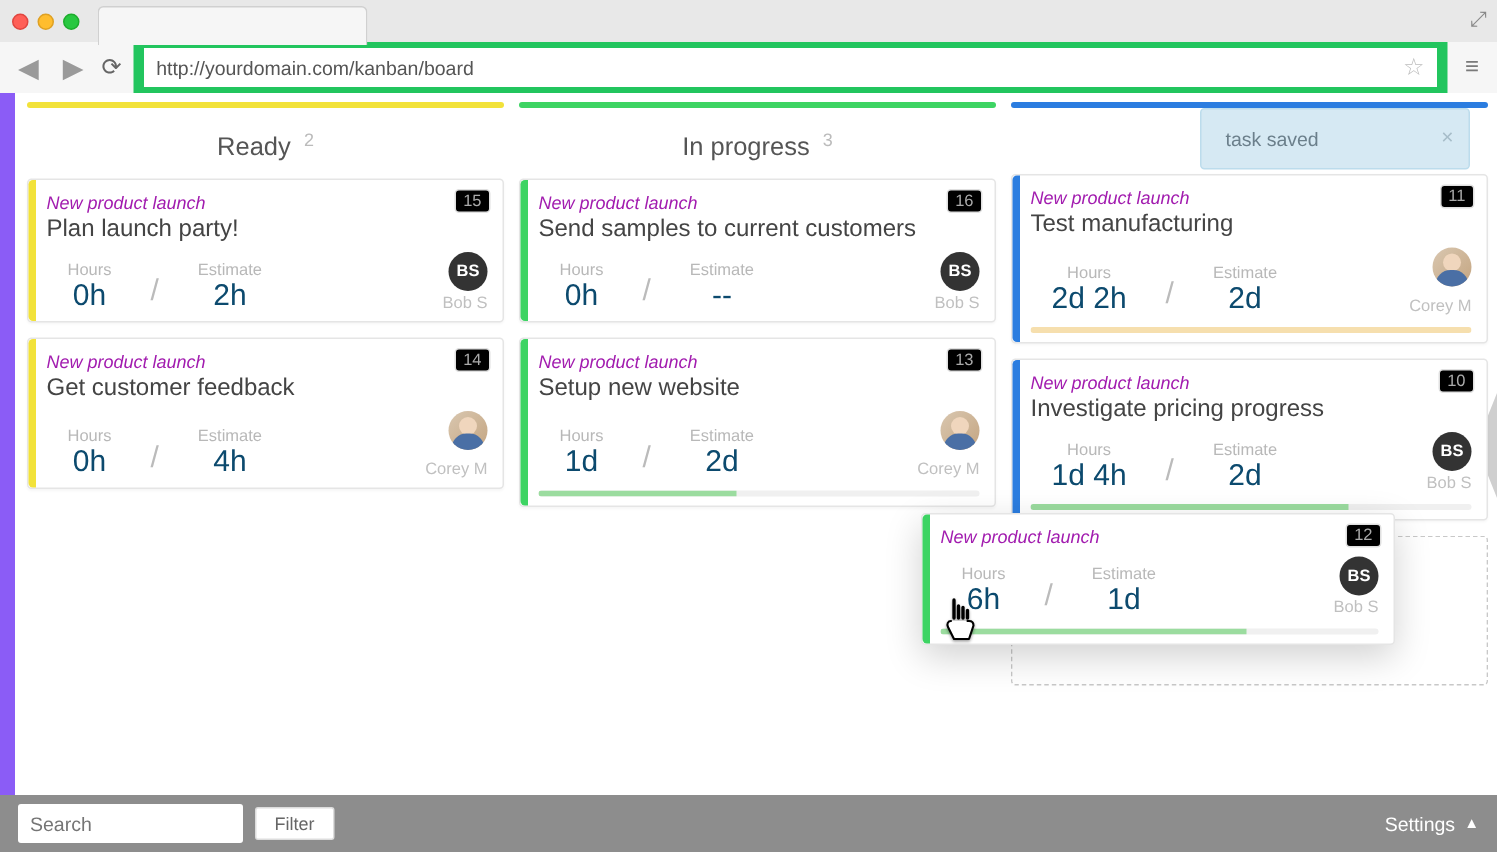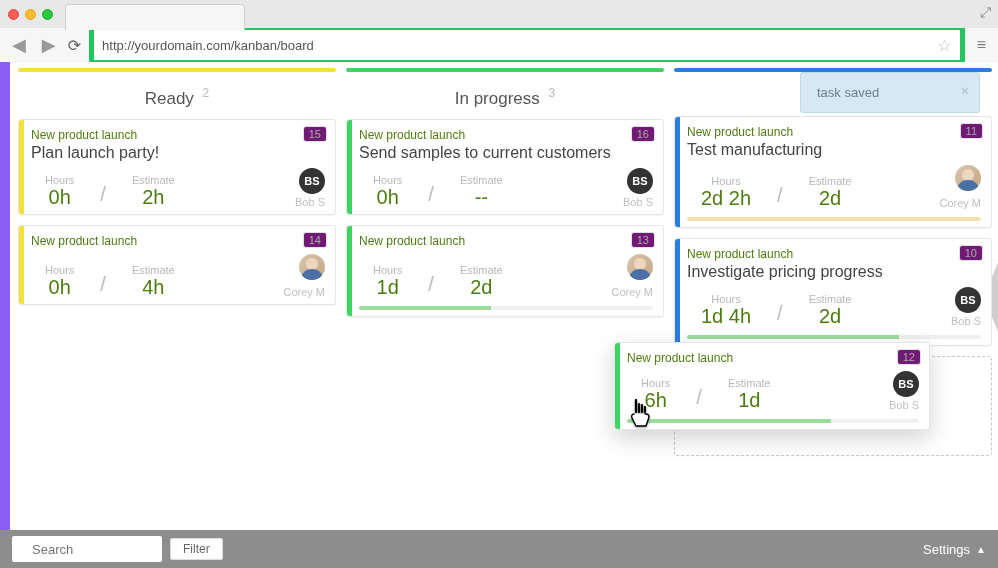--- a/index.html
+++ b/index.html
@@ -44,21 +44,21 @@
     font-size: 14px; line-height: 12px;
   }
   .toolbar-row {
     height: 34px; display: flex; align-items: center;
     padding: 0 8px; gap: 8px; background: #f6f6f6;
   }
   .nav-btn { color: #9a9a9a; font-size: 18px; padding: 0 4px; }
   .reload { color: #656565; font-size: 16px; }
   .url-bar {
     flex: 1; height: 40px; background: #fff;
-    border: 5px solid #22c55e; border-radius: 2px;
+    border: 7px solid #22c55e; border-radius: 2px;
     padding: 0 8px; display: flex; align-items: center;
     color: #555; font-size: 13px; text-align: center;
   }
   .star { color: #bdbdbd; font-size: 16px; margin-left:auto; }
   .menu-icon { color: #7a7a7a; font-size: 16px; padding: 0 4px; }
 
   
   .app {
     position: absolute; top: 62px; left: 0; right: 0; bottom: 0;
     background: #fff;
@@ -97,34 +97,34 @@
     position: relative; padding: 8px 10px 6px 12px;
     box-shadow: 0 1px 2px rgba(0,0,0,0.04);
   }
   .card .edge {
     position: absolute; left: 0; top: 0; bottom: 0; width: 5px;
     border-radius: 3px 0 0 3px;
   }
   .edge.ready { background: #f2e23a; }
   .edge.progress { background: #3dd463; }
   .edge.done { background: #2b7de0; }
-  .card .proj { color: #4d7c0f; font-size: 12px; }
+  .card .proj { color: #a21caf; font-size: 12px; font-style: italic; }
   .card .badge {
     position: absolute; right: 8px; top: 6px;
     border: 1px solid #e0e0e0; border-radius: 3px;
-    font-size: 11px; color: #aaa; padding: 1px 5px; background: #701a75;
+    font-size: 11px; color: #aaa; padding: 1px 5px; background: #000000;
   }
   .card .title { color: #444; font-size: 16px; margin-top: 2px; font-weight: 400; }
   .card .meta {
     display: flex; align-items: flex-end; margin-top: 6px;
     gap: 12px;
   }
   .mcol { text-align: center; padding: 0 14px; }
   .mcol .lbl { color: #b8b8b8; font-size: 11px; }
-  .mcol .val { color: #4d7c0f; font-size: 20px; font-weight: 300; line-height: 1.1; }
+  .mcol .val { color: #0c4a6e; font-size: 20px; font-weight: 300; line-height: 1.1; }
   .slash { color: #bbb; font-size: 20px; font-weight: 300; align-self: flex-end; padding-bottom: 2px; }
   .assignee { margin-left: auto; text-align: right; min-width: 50px; }
   .avatar {
     width: 26px; height: 26px; border-radius: 50%;
     background: #333; color: #fff; font-size: 11px; font-weight: 600;
     display: inline-flex; align-items: center; justify-content: center;
     margin-bottom: 2px;
   }
   .avatar.photo { background: linear-gradient(135deg,#d9c7b0,#c4a581); position: relative; overflow: hidden; }
   .avatar.photo::before {
@@ -163,21 +163,21 @@
   }
   .toast .close { position: absolute; right: 10px; top: 10px; color: #a7bdc9; font-size: 14px; cursor: pointer; }
 
   .footer {
     position: absolute; left: 0; right: 0; bottom: 0; height: 38px;
     background: #8d8d8d; display: flex; align-items: center;
     padding: 0 12px; gap: 8px;
   }
   .search {
     width: 150px; height: 26px; border: none; border-radius: 2px;
-    padding: 0 20px; font-size: 13px; background: #fff; color: #555;
+    padding: 0 8px; font-size: 13px; background: #fff; color: #555;
   }
   .filter-btn {
     height: 22px; padding: 0 12px; background: #fff; border: 1px solid #ddd;
     border-radius: 2px; color: #666; font-size: 12px;
   }
   .settings {
     margin-left: auto; color: #fff; font-size: 13px;
     display: flex; align-items: center; gap: 6px;
   }
   .settings .caret { font-size: 10px; }
@@ -243,20 +243,21 @@
             <div class="assignee">
               <div class="avatar">BS</div>
               <div class="name">Bob S</div>
             </div>
           </div>
         </div>
         <div class="card">
           <div class="edge ready"></div>
           <div class="proj">New product launch</div>
           <div class="badge">14</div>
+          <div class="title">Get customer feedback</div>
           <div class="meta">
             <div class="mcol">
                 <div class="lbl">Hours</div>
                 <div class="val">0h</div>
               </div>
             <div class="slash">/</div>
             <div class="mcol">
                 <div class="lbl">Estimate</div>
                 <div class="val">4h</div>
               </div>
@@ -294,20 +295,21 @@
             <div class="assignee">
               <div class="avatar">BS</div>
               <div class="name">Bob S</div>
             </div>
           </div>
         </div>
         <div class="card">
           <div class="edge progress"></div>
           <div class="proj">New product launch</div>
           <div class="badge">13</div>
+          <div class="title">Setup new website</div>
           <div class="meta">
             <div class="mcol">
                 <div class="lbl">Hours</div>
                 <div class="val">1d</div>
               </div>
             <div class="slash">/</div>
             <div class="mcol">
                 <div class="lbl">Estimate</div>
                 <div class="val">2d</div>
               </div>

